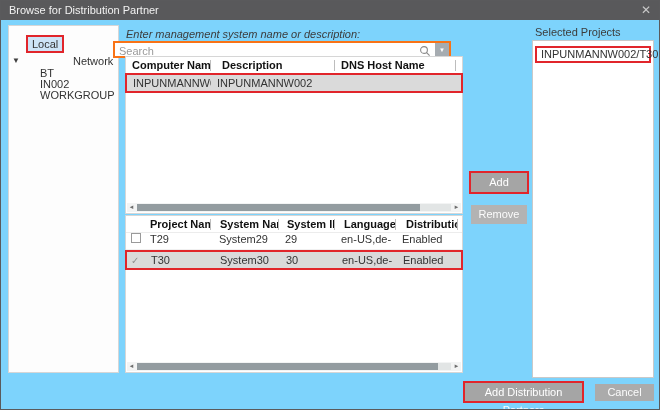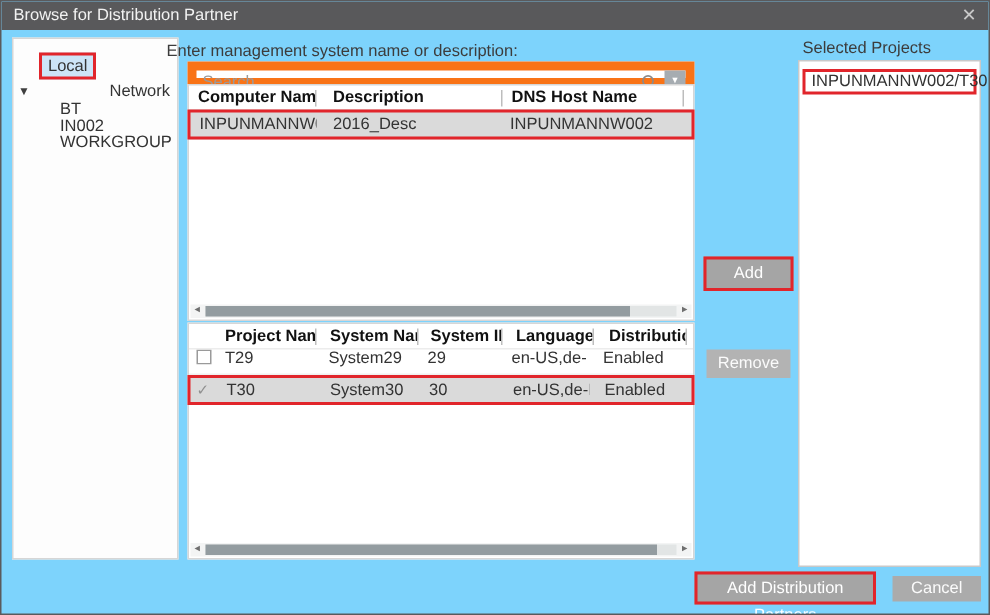--- a/index.html
+++ b/index.html
@@ -13,22 +13,22 @@
   
   .tree { position:absolute; left:7px; top:24px; width:111px; height:348px; background:#fdfdfd; border:1px solid #d6d6d6; }
   .local-item { position:absolute; left:17px; top:9px; padding:1px 4px; background:#cde4f7; border:2px solid #e1252b; color:#333; }
   .net-row { position:absolute; left:0; top:29px; width:100%; height:12px; }
   .expander { position:absolute; left:3px; top:1px; font-size:8px; color:#3f3f3f; }
   .net-label { position:absolute; left:24px; top:0; color:#333;padding-left:40px; }
   .net-children { position:absolute; left:31px; top:42px; line-height:11px; color:#333; }
   .net-children div { margin-bottom:0; height:11px; }
 
   
-  .ms-label { position:absolute; left:110px; top:27px; color:#3c3c3c; }
-  .searchbox { position:absolute; left:124px; top:40px; width:338px; height:17px; background:#fff; border:6px solid #f97316; }
+  .ms-label { position:absolute; left:125px; top:27px; color:#3c3c3c;font-style:italic; }
+  .searchbox { position:absolute; left:112px; top:40px; width:338px; height:17px; background:#fff; border:2px solid #f97316; }
   .searchbox input { position:absolute; left:0; top:0; width:300px; height:15px; border:none; outline:none; background:transparent; font-family:"Liberation Sans",sans-serif; font-size:11px; padding-left:4px; color:#444; }
   .searchbox input::placeholder { color:#9a9a9a; }
   .mag { position:absolute; right:18px; top:2px; }
   .dropbtn { position:absolute; right:0; top:0; width:14px; height:15px; background:#a6acb1; color:#fff; font-size:6px; line-height:15px; text-align:center; }
 
   
   .tbl { position:absolute; background:#fff; border:1px solid #d6d6d6; }
   .tbl1 { left:124px; top:55px; width:338px; height:158px; }
   .tbl2 { left:124px; top:214px; width:338px; height:158px; }
   .thead { display:flex; align-items:center; height:17px; font-weight:bold; color:#111; border-bottom:1px solid #ececec; }
@@ -45,21 +45,21 @@
   
   .hscroll { position:absolute; left:1px; right:1px; bottom:1px; height:9px; display:flex; align-items:center; background:#f3f4f4; }
   .sb-arrow { width:9px; font-size:6px; color:#6f6f6f; text-align:center; line-height:9px; flex:none; }
   .sb-track { flex:1; position:relative; height:7px; background:#e2e5e5; margin:0 1px; }
   .sb-thumb { position:absolute; left:0; top:0; height:7px; background:#939ca0; }
   .th90 { width:90%; } .th96 { width:96%; }
 
   
   .btn { color:#fff; text-align:center; border:none; font-family:"Liberation Sans",sans-serif; font-size:11px; }
   .add-btn { position:absolute; left:468px; top:170px; width:60px; height:23px; background:#a5a5a5; border:2px solid #e1252b; line-height:19px; }
-  .remove-btn { position:absolute; left:470px; top:204px; width:56px; height:19px; background:#b3b3b3; line-height:19px; color:#fbfbfb;margin-top:28px; }
+  .remove-btn { position:absolute; left:470px; top:204px; width:56px; height:19px; background:#b3b3b3; line-height:19px; color:#fbfbfb; }
 
   
   .sel-label { position:absolute; left:534px; top:25px; color:#3c3c3c; }
   .sel-list { position:absolute; left:531px; top:39px; width:122px; height:338px; background:#fff; border:1px solid #c9c9c9; }
   .sel-item { position:absolute; left:2px; right:2px; top:5px; height:17px; border:2px solid #e1252b; background:#fff; line-height:13px; padding-left:4px; color:#333; }
 
   
   .adp-btn { position:absolute; left:462px; top:380px; width:121px; height:22px; background:#a5a5a5; border:2px solid #e1252b; line-height:18px; }
   .cancel-btn { position:absolute; left:594px; top:383px; width:59px; height:17px; background:#ababab; line-height:17px; color:#fbfbfb; }
 </style>
@@ -102,21 +102,20 @@
     <div class="thead">
       <div class="cell c1a">Computer Name</div>
       <div class="csep"></div>
       <div class="cell c1b">Description</div>
       <div class="csep"></div>
       <div class="cell c1c">DNS Host Name</div>
       <div class="csep"></div>
     </div>
     <div class="selrow" style="top:16px;">
       <div class="cell c1a">INPUNMANNW002</div>
-      <div class="cell c1b">2016_Desc</div>
       <div class="cell c1c">INPUNMANNW002</div>
     </div>
     <div class="hscroll">
       <div class="sb-arrow">◄</div>
       <div class="sb-track">
           <div class="sb-thumb th90"></div>
         </div>
       <div class="sb-arrow">►</div>
     </div>
   </div>

